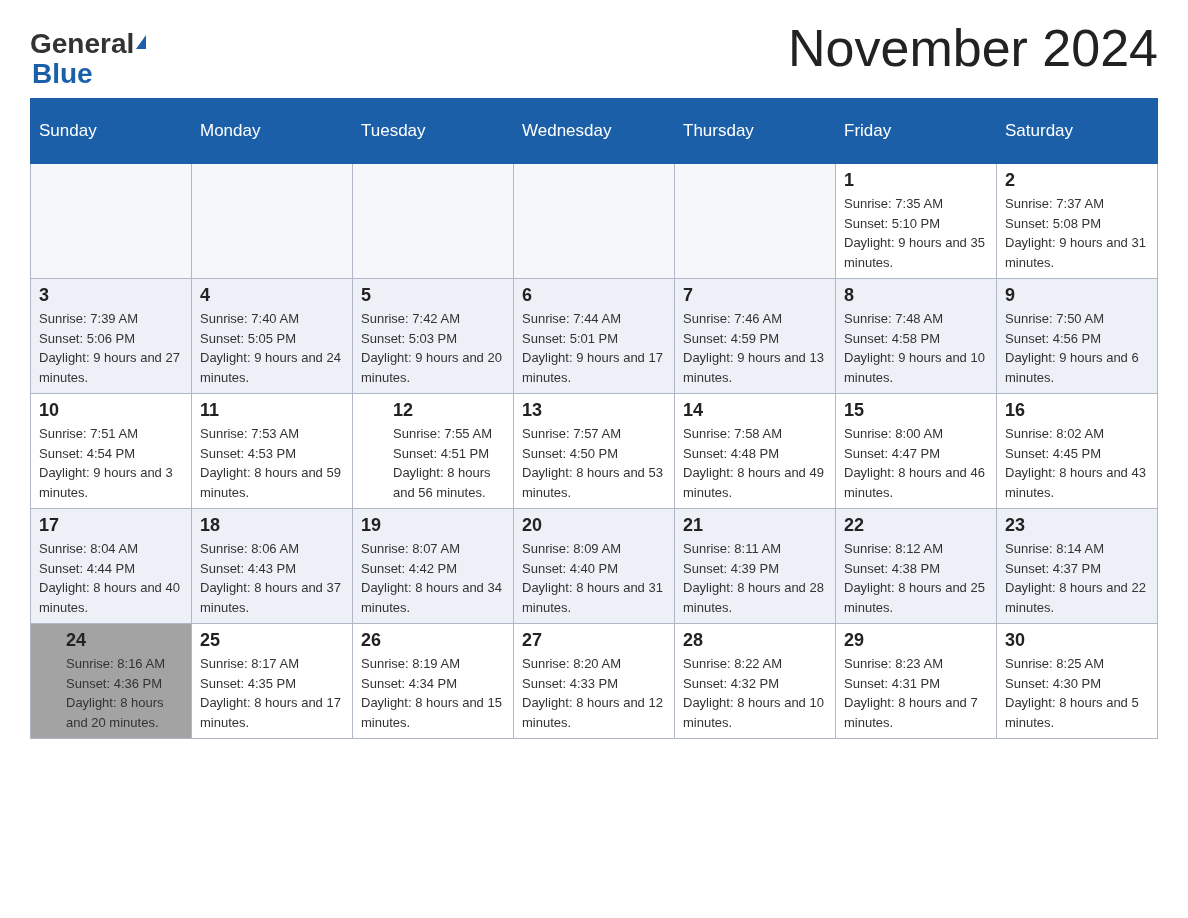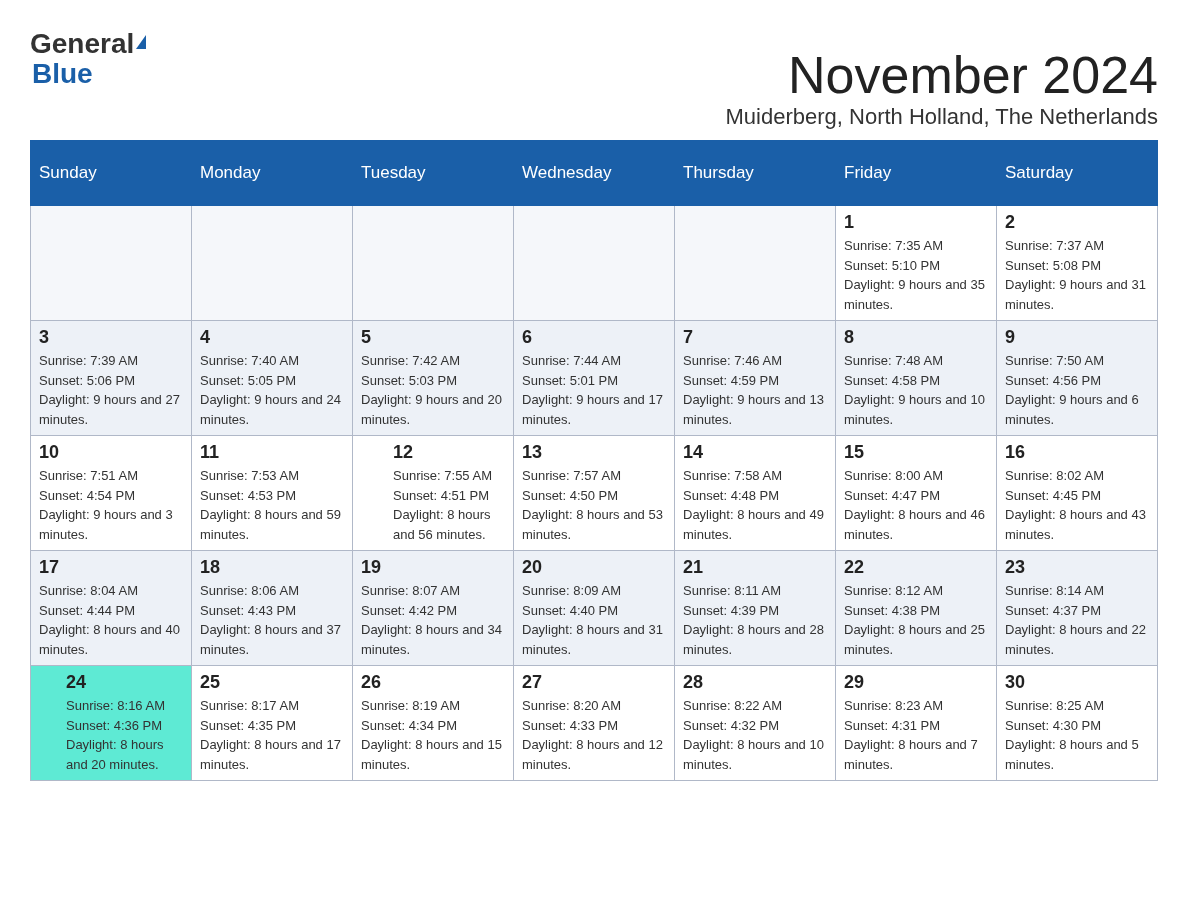--- a/index.html
+++ b/index.html
@@ -52,21 +52,20 @@
       padding-left: 2px;
     }
     .title-area {
       text-align: right;
     }
     .month-title {
       font-size: 52px;
       font-weight: normal;
       color: #222;
       line-height: 1.1;
-      margin-top: 27px;
     }
     .subtitle {
       font-size: 22px;
       color: #333;
       font-weight: normal;
     }
     .calendar {
       width: 100%;
       border-collapse: collapse;
       margin-top: 8px;
@@ -117,21 +116,20 @@
 
 <div class="header-area">
   <div class="logo">
     <div class="logo-text">
       General<span class="logo-triangle"></span>
     </div>
     <div class="logo-blue">Blue</div>
   </div>
   <div class="title-area">
     <div class="month-title">November 2024</div>
-    <div class="subtitle">Muiderberg, North Holland, The Netherlands</div>
   </div>
 </div>
 
 <table class="calendar">
   <thead>
     <tr>
       <th>Sunday</th>
       <th>Monday</th>
       <th>Tuesday</th>
       <th>Wednesday</th>
@@ -171,21 +169,21 @@
       <tr style="background-color: rgb(237, 241, 247);">
         <td style="background-color: rgb(237, 241, 247);"><span class="day-number">17</span><span class="day-info">Sunrise: 8:04 AM<br>Sunset: 4:44 PM<br>Daylight: 8 hours and 40 minutes.</span></td>
         <td style="background-color: rgb(237, 241, 247);"><span class="day-number">18</span><span class="day-info">Sunrise: 8:06 AM<br>Sunset: 4:43 PM<br>Daylight: 8 hours and 37 minutes.</span></td>
         <td style="background-color: rgb(237, 241, 247);"><span class="day-number">19</span><span class="day-info">Sunrise: 8:07 AM<br>Sunset: 4:42 PM<br>Daylight: 8 hours and 34 minutes.</span></td>
         <td style="background-color: rgb(237, 241, 247);"><span class="day-number">20</span><span class="day-info">Sunrise: 8:09 AM<br>Sunset: 4:40 PM<br>Daylight: 8 hours and 31 minutes.</span></td>
         <td style="background-color: rgb(237, 241, 247);"><span class="day-number">21</span><span class="day-info">Sunrise: 8:11 AM<br>Sunset: 4:39 PM<br>Daylight: 8 hours and 28 minutes.</span></td>
         <td style="background-color: rgb(237, 241, 247);"><span class="day-number">22</span><span class="day-info">Sunrise: 8:12 AM<br>Sunset: 4:38 PM<br>Daylight: 8 hours and 25 minutes.</span></td>
         <td style="background-color: rgb(237, 241, 247); margin-left: 42px;"><span class="day-number">23</span><span class="day-info">Sunrise: 8:14 AM<br>Sunset: 4:37 PM<br>Daylight: 8 hours and 22 minutes.</span></td>
       </tr>
       <tr style="background-color: rgb(255, 255, 255);">
-        <td style="background-color: #5eead4; padding-left: 35px;"><span class="day-number">24</span><span class="day-info">Sunrise: 8:16 AM<br>Sunset: 4:36 PM<br>Daylight: 8 hours and 20 minutes.</span></td>
+        <td style="background-color: #a3a3a3; padding-left: 35px;"><span class="day-number">24</span><span class="day-info">Sunrise: 8:16 AM<br>Sunset: 4:36 PM<br>Daylight: 8 hours and 20 minutes.</span></td>
         <td style="background-color: rgb(255, 255, 255);"><span class="day-number">25</span><span class="day-info">Sunrise: 8:17 AM<br>Sunset: 4:35 PM<br>Daylight: 8 hours and 17 minutes.</span></td>
         <td style="background-color: rgb(255, 255, 255);"><span class="day-number">26</span><span class="day-info">Sunrise: 8:19 AM<br>Sunset: 4:34 PM<br>Daylight: 8 hours and 15 minutes.</span></td>
         <td style="background-color: rgb(255, 255, 255);"><span class="day-number">27</span><span class="day-info">Sunrise: 8:20 AM<br>Sunset: 4:33 PM<br>Daylight: 8 hours and 12 minutes.</span></td>
         <td style="background-color: rgb(255, 255, 255);"><span class="day-number">28</span><span class="day-info">Sunrise: 8:22 AM<br>Sunset: 4:32 PM<br>Daylight: 8 hours and 10 minutes.</span></td>
         <td style="background-color: rgb(255, 255, 255);"><span class="day-number">29</span><span class="day-info">Sunrise: 8:23 AM<br>Sunset: 4:31 PM<br>Daylight: 8 hours and 7 minutes.</span></td>
         <td style="background-color: rgb(255, 255, 255); margin-top: 21px;"><span class="day-number">30</span><span class="day-info">Sunrise: 8:25 AM<br>Sunset: 4:30 PM<br>Daylight: 8 hours and 5 minutes.</span></td>
       </tr>
     </tbody>
 </table>
 

